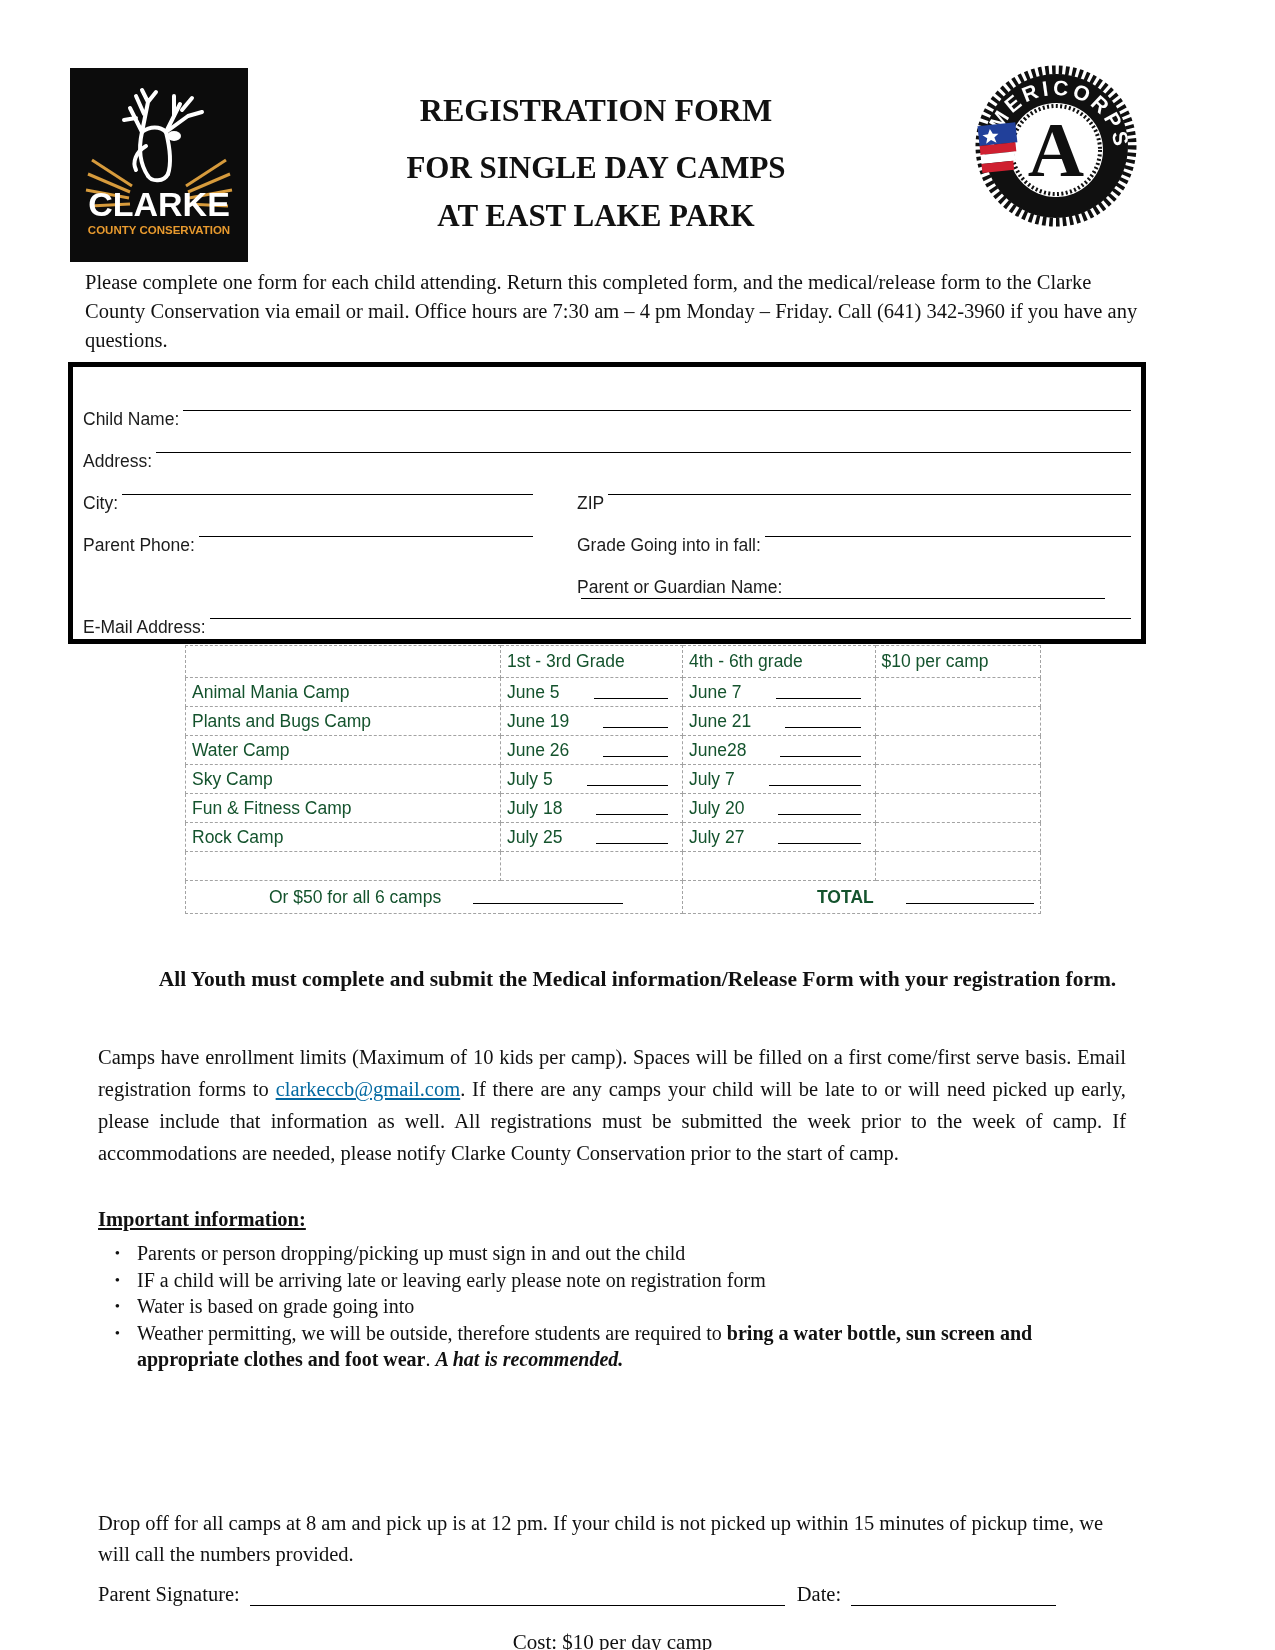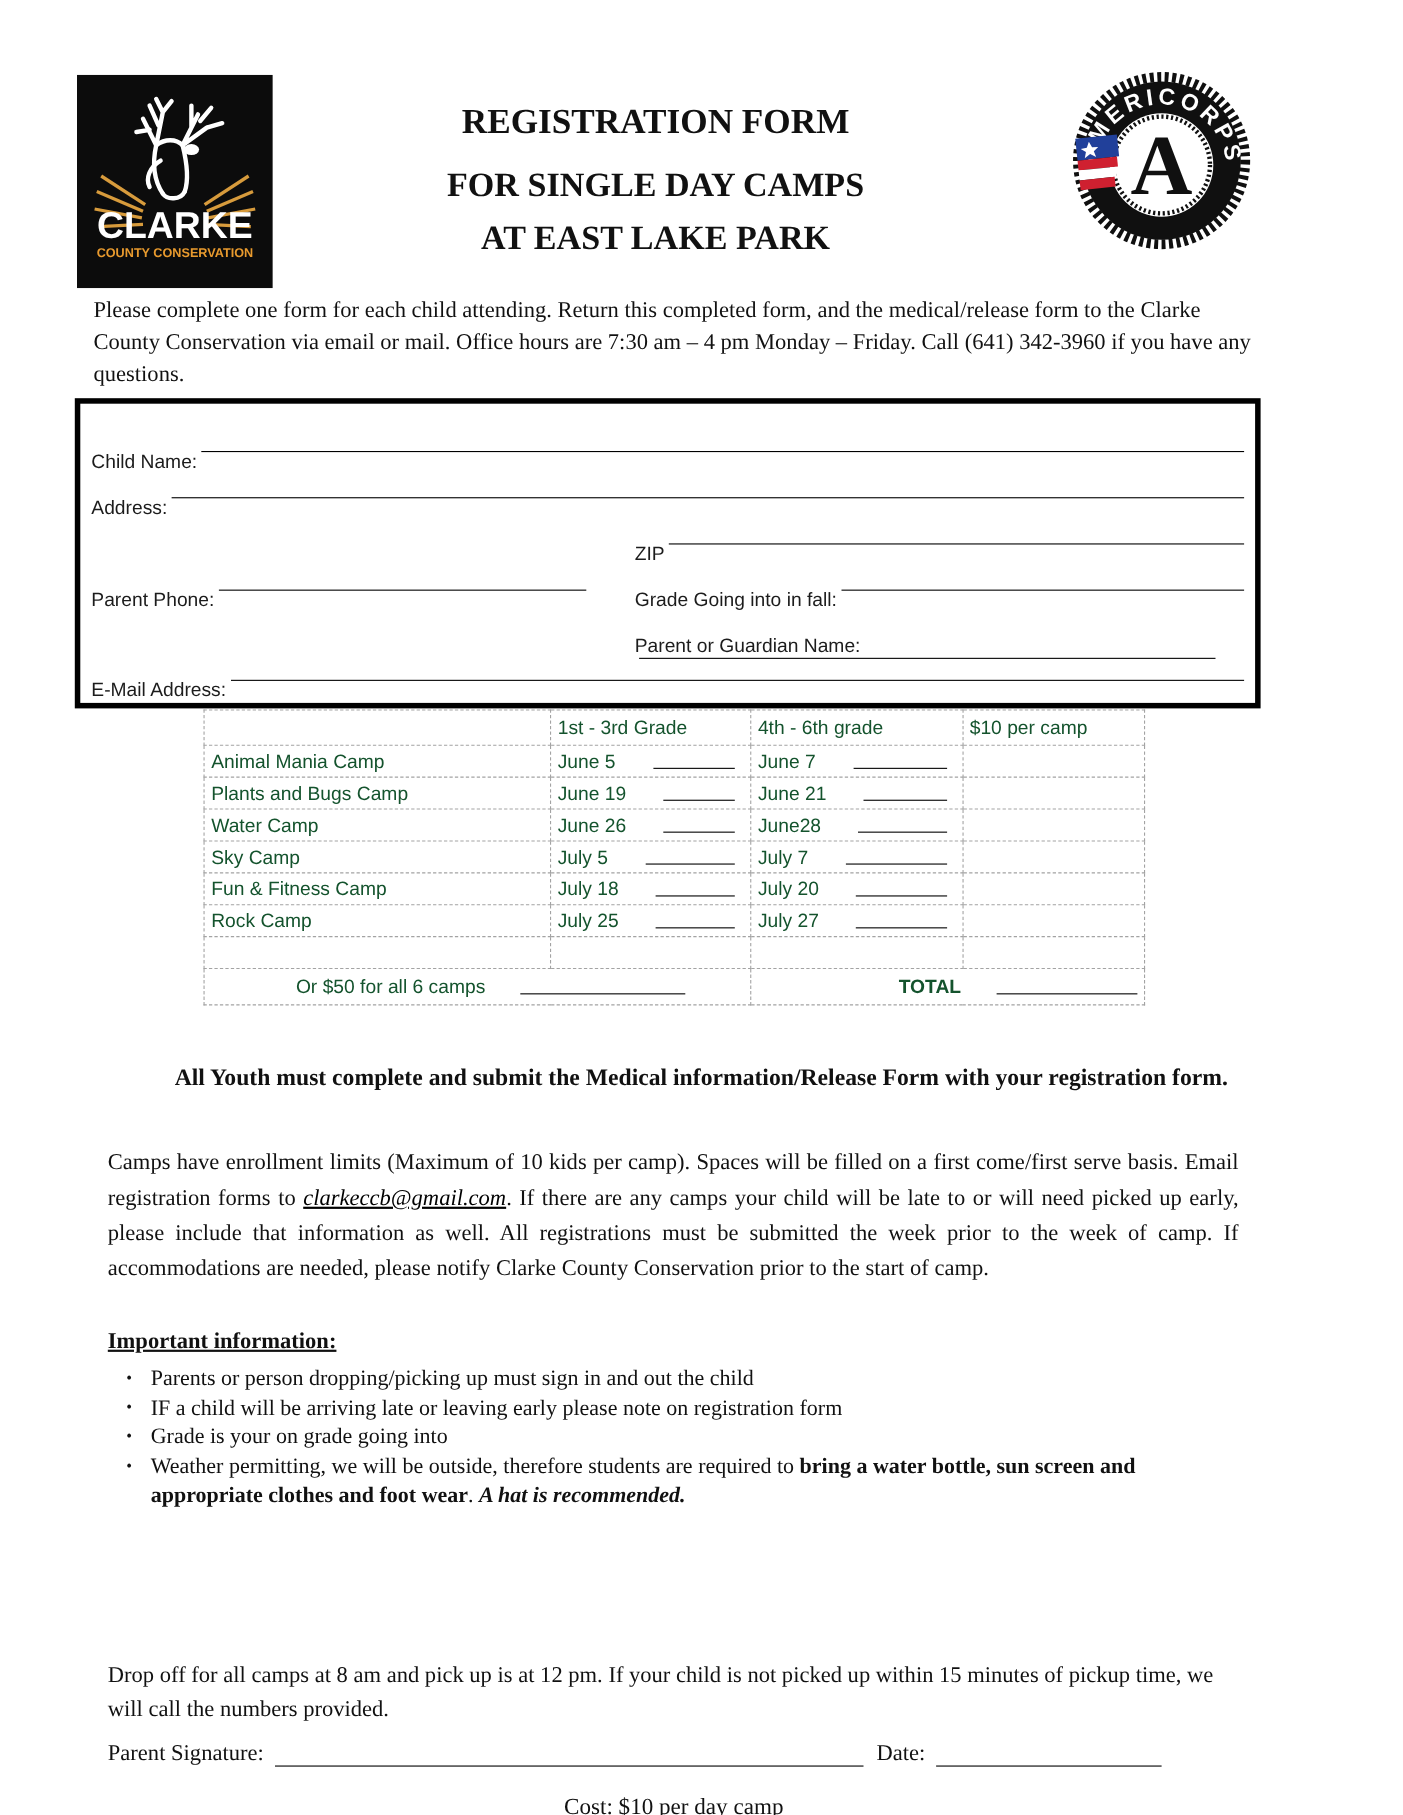--- a/index.html
+++ b/index.html
@@ -53,21 +53,21 @@
   .camps .frowt td{height:30px;}
   .cellflex{display:flex;align-items:flex-end;gap:32px;}
   .dblank{flex:1;border-bottom:1.6px solid #000;height:2px;margin:0 8px 4px 2px;}
   .fblank{border-bottom:1.6px solid #000;height:2px;margin:0 0 4px 0;}
   .bold{font-weight:bold;}
 
   
   .medical{position:absolute;left:120px;top:962px;width:1035px;text-align:center;
            font-weight:bold;font-size:21.5px;line-height:35px;}
   .enroll{position:absolute;left:98px;top:1041px;width:1028px;font-size:20.5px;line-height:32px;text-align:justify;}
-  .enroll a{color:#000000;text-decoration:underline;cursor:pointer;font-style:italic;}
+  .enroll a{color:#0369a1;text-decoration:underline;cursor:pointer;}
   .imp-head{position:absolute;left:98px;top:1208px;font-size:20.5px;font-weight:bold;text-decoration:underline;}
   .imp-list{position:absolute;left:98px;top:1240px;width:1035px;font-size:20px;line-height:26.5px;}
   .imp-item{display:flex;}
   .dot{width:39px;text-align:center;flex:0 0 39px;font-size:15px;}
   .dropoff{position:absolute;left:98px;top:1508px;width:1028px;font-size:20.5px;line-height:31px;}
   .sigrow{position:absolute;left:98px;top:1583px;width:1030px;display:flex;align-items:flex-end;
           font-size:20.5px;}
   .sigline{border-bottom:1.6px solid #000;height:2px;}
   .sig1{width:535px;margin-left:10px;}
   .sig2{width:205px;margin-left:10px;}
@@ -134,20 +134,24 @@
 
   <div class="formbox">
     <div class="frow r-child">
       <span class="lbl">Child Name:</span>
       <span class="fline"></span>
     </div>
     <div class="frow r-addr">
       <span class="lbl">Address:</span>
       <span class="fline"></span>
     </div>
+    <div class="frow r-city">
+      <span class="lbl">City:</span>
+      <span class="fline"></span>
+    </div>
     <div class="frow r-zip">
       <span class="lbl">ZIP</span>
       <span class="fline"></span>
     </div>
     <div class="frow r-phone">
       <span class="lbl">Parent Phone:</span>
       <span class="fline"></span>
     </div>
     <div class="frow r-grade">
       <span class="lbl">Grade Going into in fall:</span>
@@ -308,21 +312,21 @@
     <div class="imp-item">
       <span class="dot">•</span>
       <span>Parents or person dropping/picking up must sign in and out the child</span>
     </div>
     <div class="imp-item">
       <span class="dot">•</span>
       <span>IF a child will be arriving late or leaving early please note on registration form</span>
     </div>
     <div class="imp-item">
       <span class="dot">•</span>
-      <span>Grade is your on grade going into</span>
+      <span>Water is based on grade going into</span>
     </div>
     <div class="imp-item">
       <span class="dot">•</span>
       <span><span>Weather permitting, we will be outside, therefore students are required to </span><span class="bold">bring a water bottle, sun screen and appropriate clothes and foot wear</span><span>. </span><span class="bold" style="font-style:italic;">A hat is recommended.</span></span>
     </div>
   </div>
 
   <div class="dropoff">Drop off for all camps at 8 am and pick up is at 12 pm. If your child is not picked up within 15 minutes of pickup time, we will call the numbers provided.</div>
 
   <div class="sigrow">

